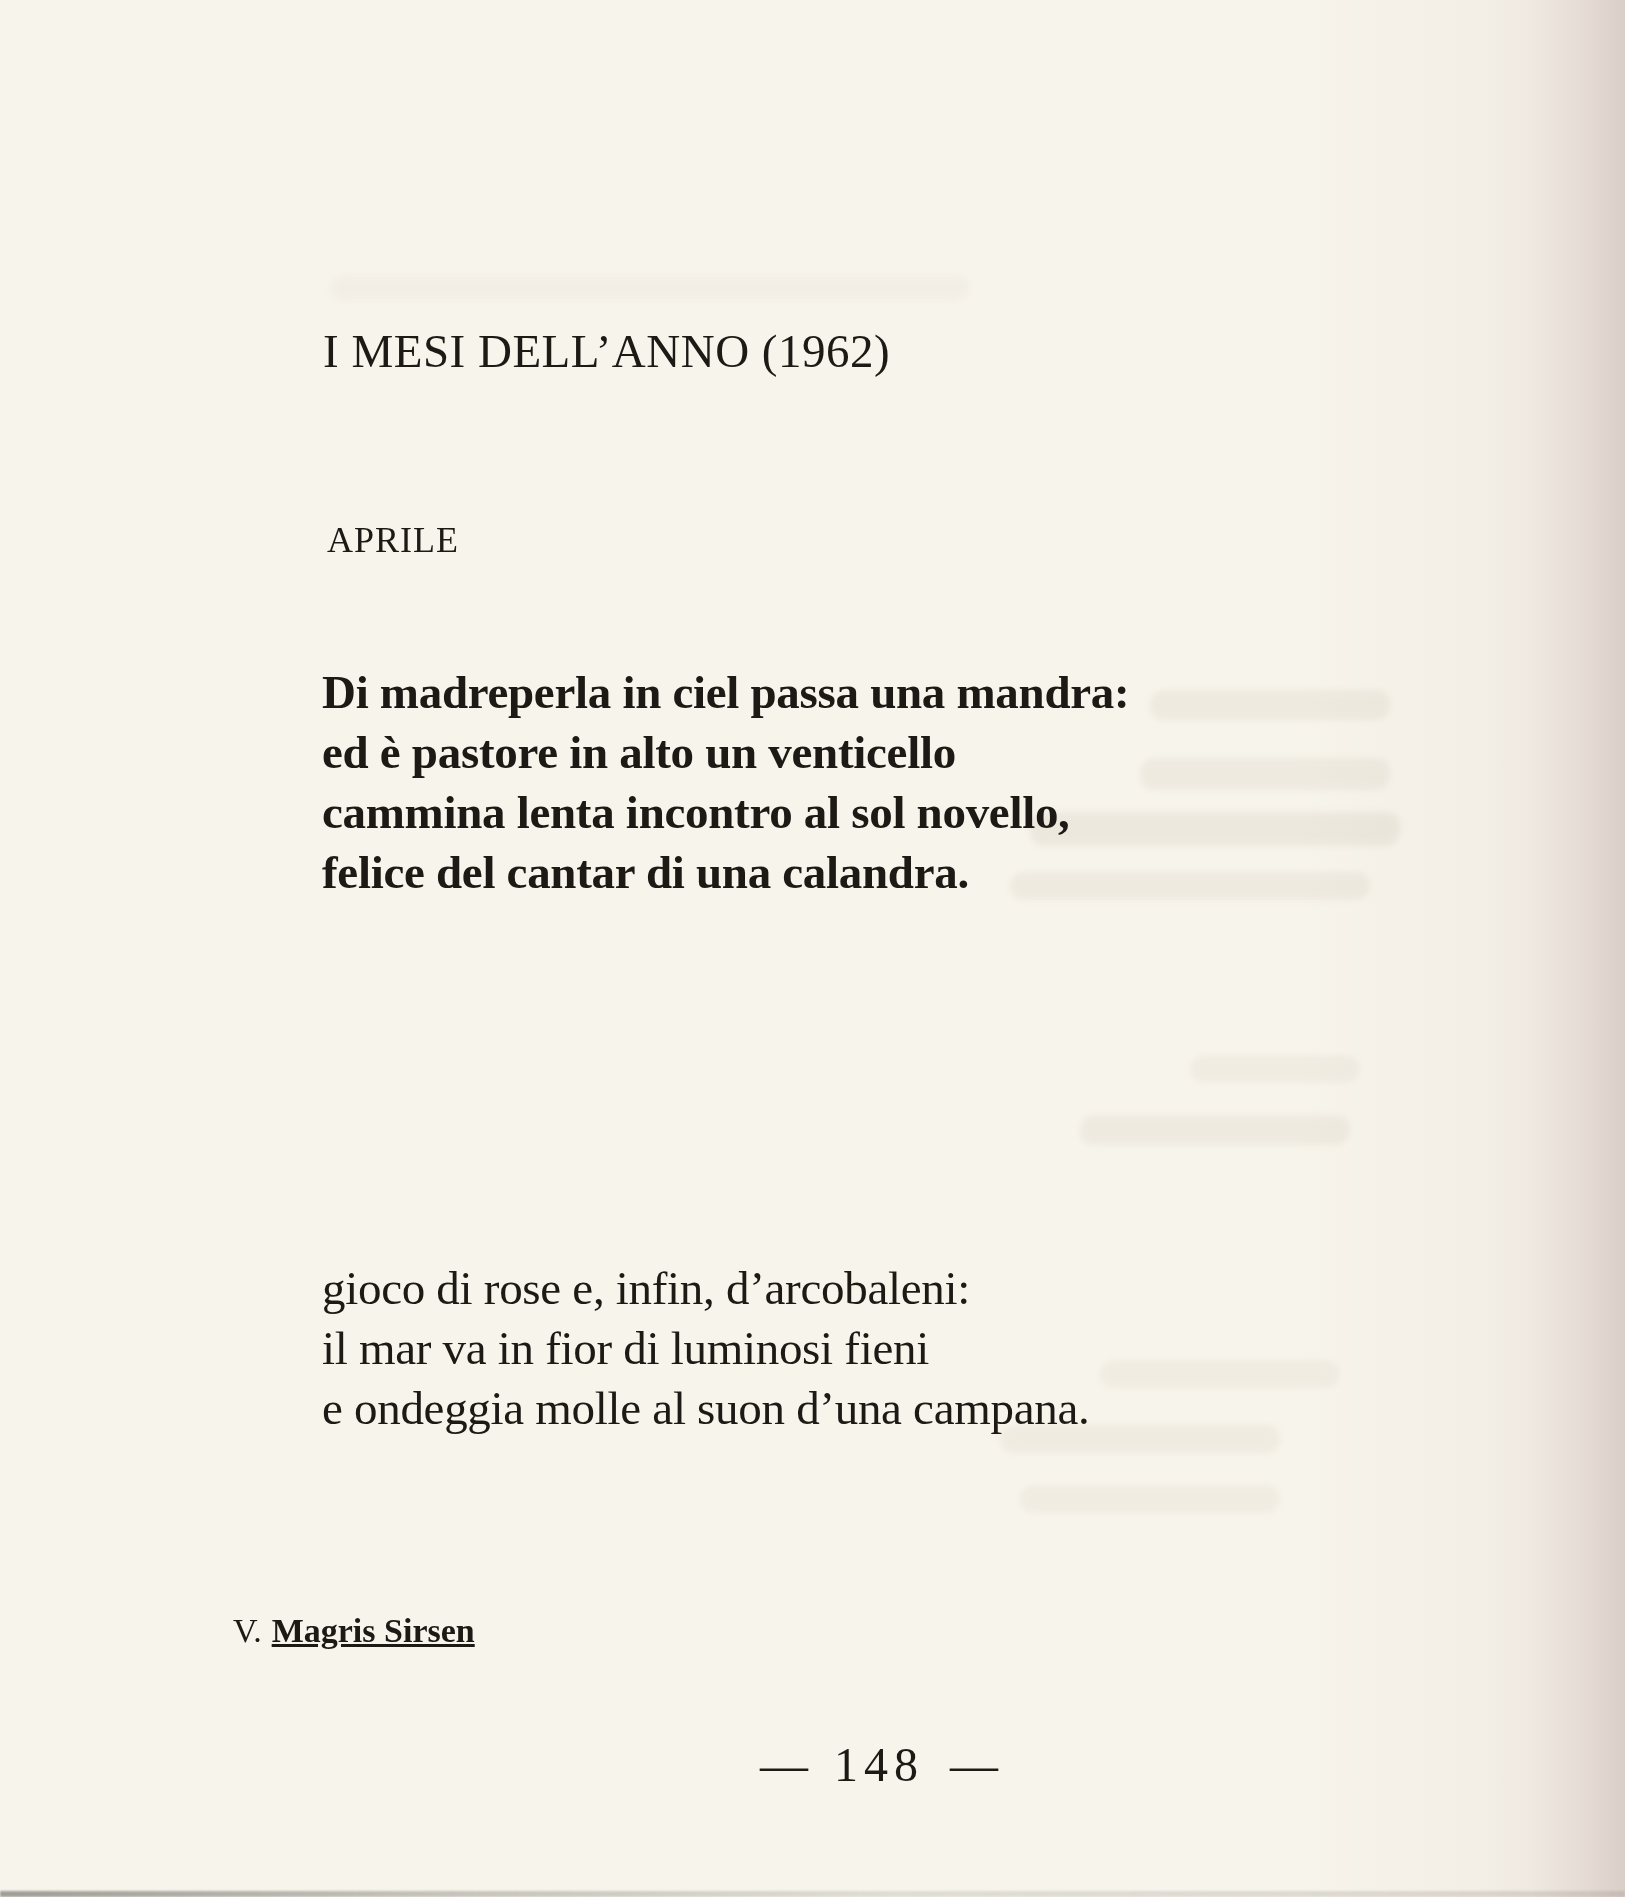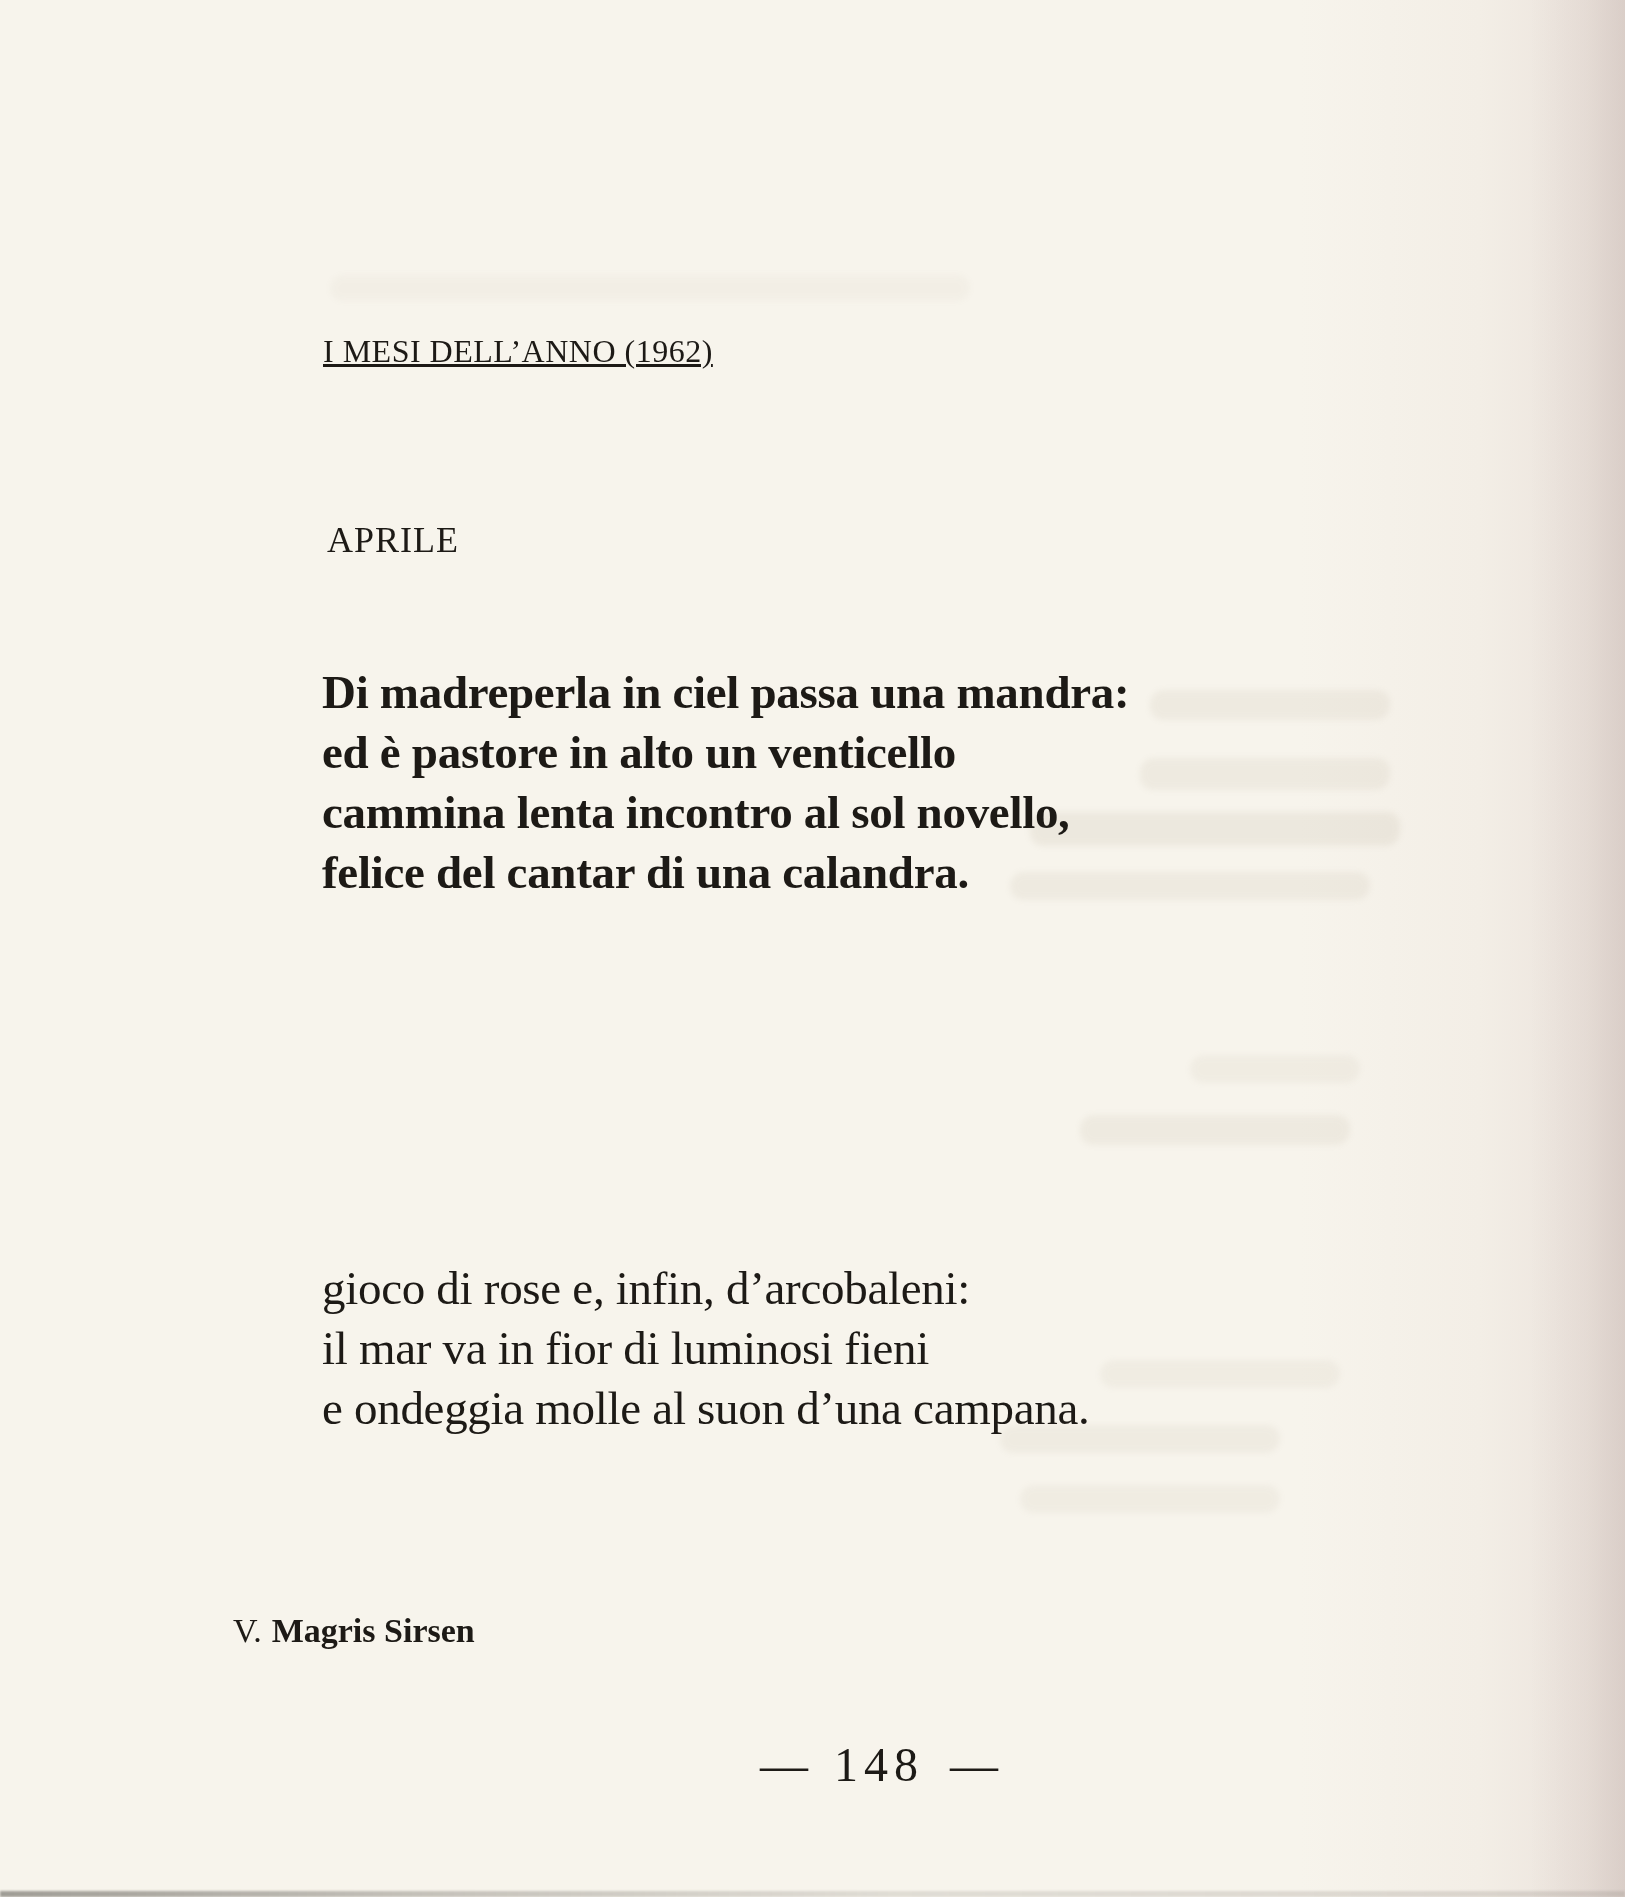--- a/index.html
+++ b/index.html
@@ -24,25 +24,24 @@
         var(--paper, #f7f4ec) 80%,
         #f3eee6 91%,
         var(--edge-shade, #e9e0da) 100%);
   }
 
   
   .series-title {
     position: absolute;
     left: 323px;
     top: 328px;
-    font-size: 32px;
+    font-size: 47px;
     line-height: 46px;
     letter-spacing: 0.5px;
     white-space: nowrap;
-    text-decoration: underline;
   }
   .poem-title {
     position: absolute;
     left: 327px;
     top: 512px;
     font-size: 36px;
     line-height: 56px;
     letter-spacing: 1px;
     white-space: nowrap;
   }
@@ -62,20 +61,21 @@
     position: absolute;
     left: 233px;
     top: 1611px;
     font-size: 34px;
     line-height: 40px;
     white-space: nowrap;
   }
   .attribution .author-name {
     font-weight: 700;
     margin-left: 10px;
+    text-decoration: underline;
   }
 
   .folio {
     position: absolute;
     left: 760px;
     top: 1739px;
     font-size: 48px;
     line-height: 52px;
     display: flex;
     align-items: baseline;

